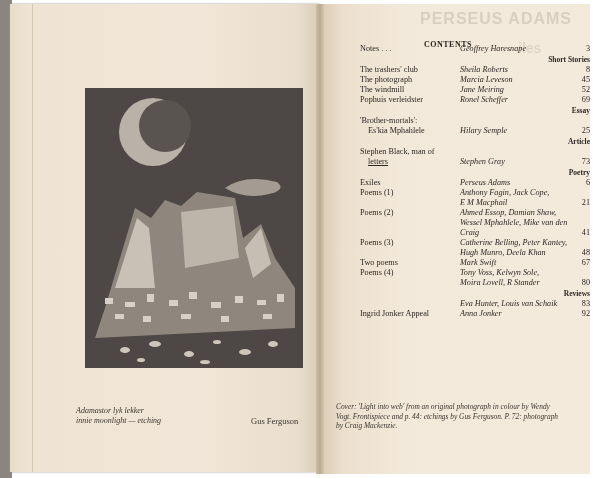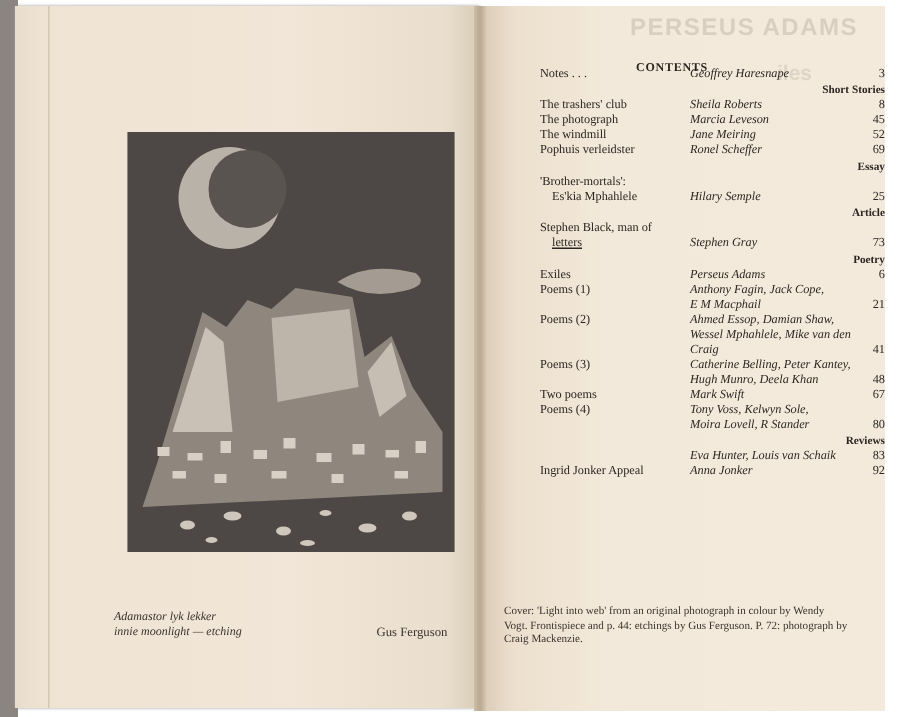--- a/index.html
+++ b/index.html
@@ -17,21 +17,21 @@
   .artist{position:absolute;left:251px;top:416px;font-size:8.5px;color:#3a332d;}
   .ghost{position:absolute;left:420px;top:10px;font-family:"Liberation Sans",sans-serif;font-weight:bold;font-size:16px;color:#d8cfc2;letter-spacing:1px;}
   .ghost2{position:absolute;left:518px;top:40px;font-family:"Liberation Sans",sans-serif;font-weight:bold;font-size:14px;color:#ded4c7;}
   .toc-title{position:absolute;left:424px;top:40px;font-size:8px;font-weight:bold;letter-spacing:.5px;}
   .toc{position:absolute;left:336px;top:44px;width:230px;font-size:8.2px;line-height:10px;margin-left:24px;}
   .row{position:relative;height:10px;}
   .row .t{position:absolute;left:0;top:0;white-space:nowrap;}
   .row .a{position:absolute;left:100px;top:0;font-style:italic;white-space:nowrap;}
   .row .p{position:absolute;right:0;top:0;text-align:right;}
   .sec{text-align:right;font-weight:bold;font-size:7.5px;height:11px;line-height:11px;padding-left:40px;}
-  .cover{position:absolute;left:336px;top:402px;width:230px;font-size:7.4px;line-height:9.5px;color:#3a332d;}
+  .cover{position:absolute;left:336px;top:402px;width:230px;font-style:italic;font-size:7.4px;line-height:9.5px;color:#3a332d;}
 </style>
 </head>
 <body>
 
 <div class="spread">
   <div class="bg-strip"></div>
   <div class="left-page">
       <div class="edge"></div>
     </div>
   <div class="right-page"></div>

